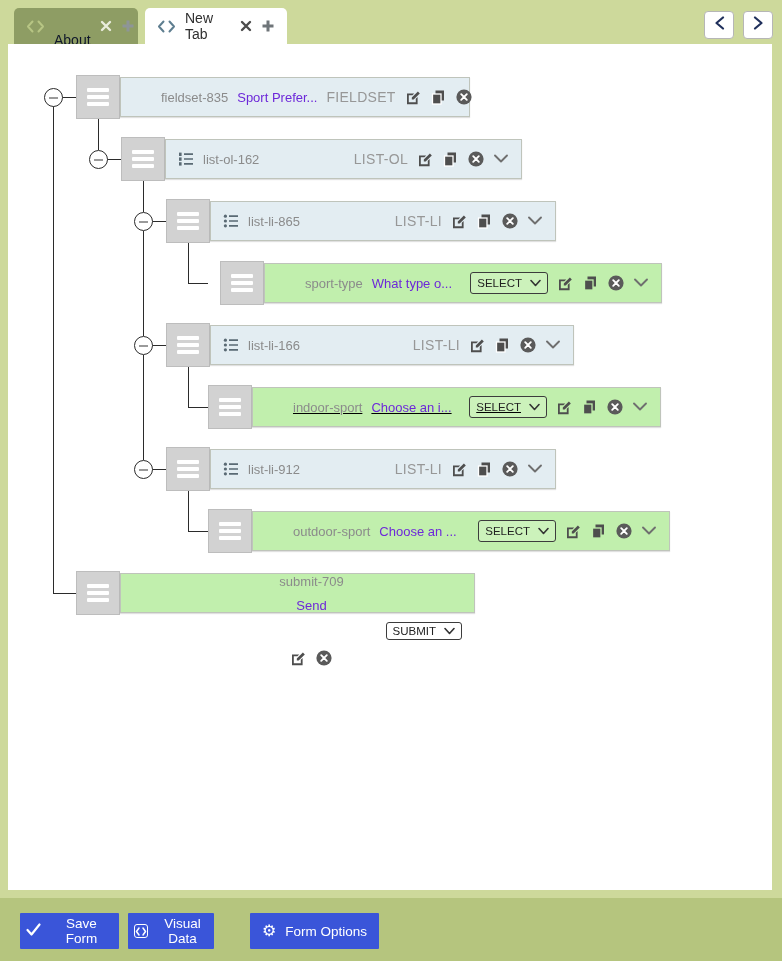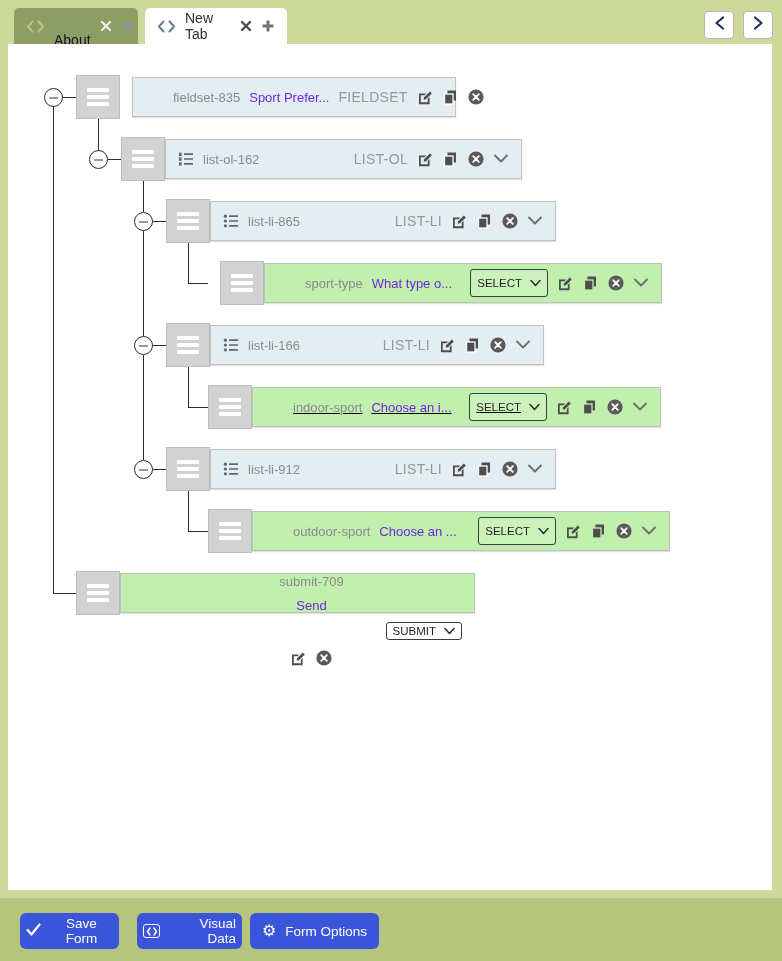--- a/index.html
+++ b/index.html
@@ -33,37 +33,37 @@
   .body.blue{background:#e3edf2;}
   .body.green{background:#c1efad;}
   .body.padded{padding-left:40px;}
   .nname{font-size:13px;color:#8b8b8b;white-space:nowrap;}
   .ntitle{font-size:13px;color:#6d28d9;white-space:nowrap;}
   .ntype{font-size:14px;color:#979797;letter-spacing:.3px;margin-left:auto;white-space:nowrap;}
   .nicons{display:flex;align-items:center;gap:8px;}
   .nicons svg{display:block;cursor:pointer;}
   .listicon svg{display:block;}
 
-  .selectbox{margin-left:auto;box-sizing:border-box;border:1px solid #3c3c3c;border-radius:3px;padding:2px 6px;display:flex;align-items:center;gap:8px;min-width:66px;height:28px;font-size:11.5px;color:#222;background:rgba(255,255,255,.18);cursor:pointer;}
-
-  .n1{left:76px;top:75px;}  .n1 .body{width:324px;margin-left:12px;}
+  .selectbox{margin-left:auto;box-sizing:border-box;border:1px solid #3c3c3c;border-radius:3px;padding:2px 6px;display:flex;align-items:center;gap:8px;min-width:66px;height:22px;font-size:11.5px;color:#222;background:rgba(255,255,255,.18);cursor:pointer;}
+
+  .n1{left:76px;top:75px;}  .n1 .body{width:350px;}
   .n2{left:121px;top:137px;}.n2 .body{width:357px;}
   .n3{left:166px;top:199px;}.n3 .body{width:346px;}
   .n4{left:208px;top:261px;padding-left:12px;}.n4 .body{width:398px;}
-  .n5{left:166px;top:323px;}.n5 .body{width:334px;}
+  .n5{left:166px;top:323px;}.n5 .body{width:364px;}
   .n6{left:208px;top:385px;text-decoration:underline;}.n6 .body{width:409px;}
   .n7{left:166px;top:447px;}.n7 .body{width:346px;}
   .n8{left:208px;top:509px;}.n8 .body{width:418px;}
   .n9{left:76px;top:571px;} .n9 .body{width:355px;flex-direction:column;}
 
   
   .bottombar{position:absolute;left:0;top:898px;width:782px;height:63px;background:#b5c57e;}
-  .fbtn{position:absolute;top:15px;height:36px;box-sizing:border-box;background:#3a55d9;border:none;border-radius:6px;color:#fff;font-size:13.5px;font-family:"Liberation Sans",sans-serif;display:flex;align-items:center;justify-content:center;gap:9px;cursor:pointer;}
+  .fbtn{position:absolute;top:15px;height:36px;box-sizing:border-box;background:#3a55d9;border:none;border-radius:1px;color:#fff;font-size:13.5px;font-family:"Liberation Sans",sans-serif;display:flex;align-items:center;justify-content:center;gap:9px;cursor:pointer;}
   .fbtn-save{left:20px;width:99px;}
-  .fbtn-visual{left:137px;width:105px;text-align:right;}
+  .fbtn-visual{left:128px;width:86px;}
   .fbtn-options{left:250px;width:129px;}
   .codebadge{width:18px;height:14px;box-sizing:border-box;border:1.6px solid #fff;border-radius:3px;display:flex;align-items:center;justify-content:center;}
   .gear{font-size:16px;line-height:1;}
 </style>
 </head>
 <body>
 
 <div class="page">
 
   <div class="tab tab-about">

